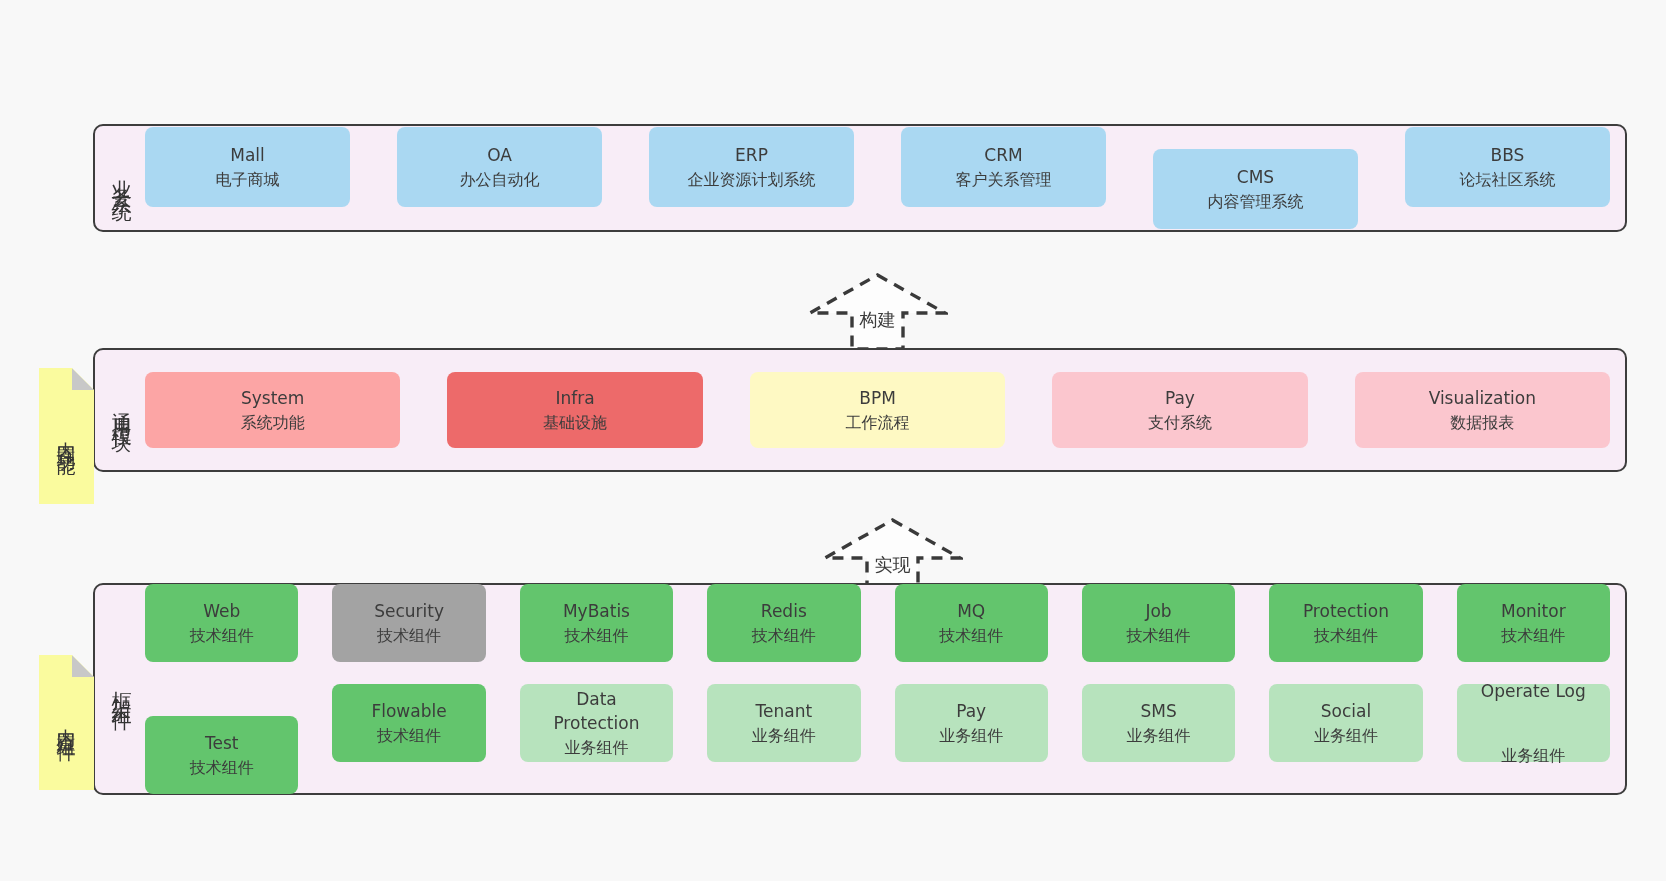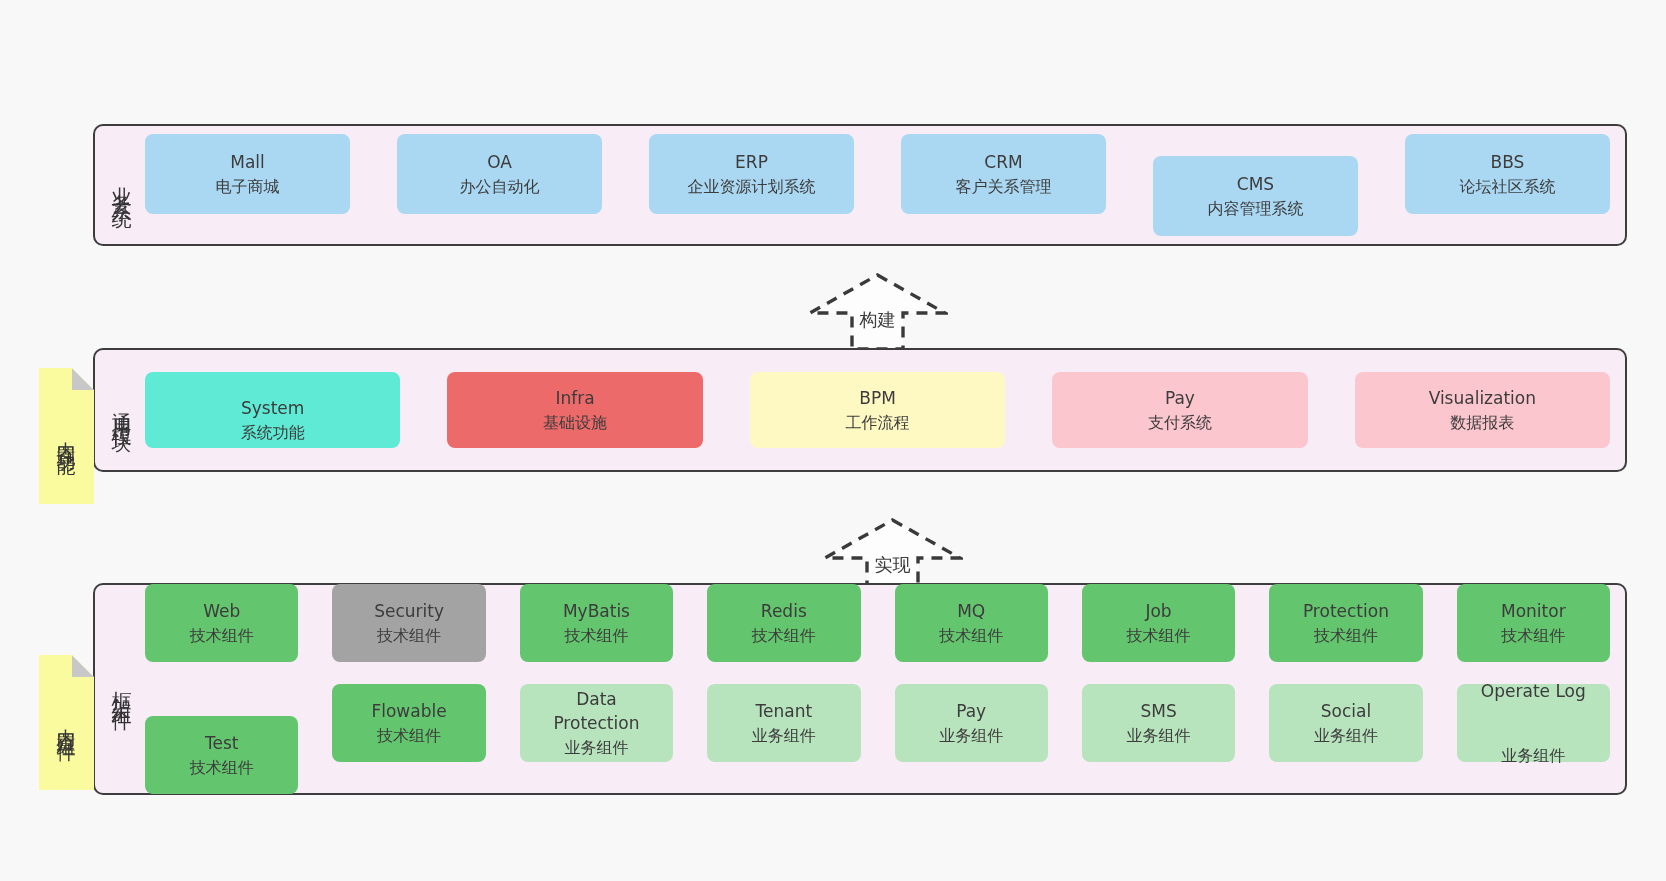--- a/index.html
+++ b/index.html
@@ -8,21 +8,21 @@
     position:relative; width:1666px; height:881px; overflow:hidden;
     background:#f8f8f8;
     font-family:"DejaVu Sans","Liberation Sans",sans-serif;
     color:#3c3c3c;
   }
   .panel {
     position:absolute; left:93px; width:1534px; box-sizing:border-box;
     background:#f8edf7; border:2px solid #3d3d3d; border-radius:10px;
     display:flex; align-items:center; padding:0 15px 0 12px;
   }
-  .panel-business  { top:124px; height:122px; }
+  .panel-business  { top:124px; height:108px; }
   .panel-modules   { top:348px; height:124px; }
   .panel-framework { top:583px; height:212px; }
 
   .vlabel {
     writing-mode:vertical-rl; text-orientation:upright;
     font-size:20px; letter-spacing:7px; color:#333;
     flex:0 0 auto; margin:0 12px 0 4px; line-height:1.1;
   }
   .boxes { flex:1; display:flex; gap:47px; }
   .rows  { flex:1; display:flex; flex-direction:column; gap:22px; }
@@ -103,21 +103,21 @@
   <div class="arrow arrow-1">
     <svg viewBox="0 0 141 80">
       <polygon points="70.5,3 138,41 96,41 96,77 45,77 45,41 3,41" fill="#fdfdfd" stroke="#3a3a3a" stroke-width="3.4" stroke-dasharray="11 8"></polygon>
     </svg>
     <span class="arrow-label">构建</span>
   </div>
 
   <section class="panel panel-modules">
     <div class="vlabel">通用模块</div>
     <div class="boxes">
-      <div class="box" style="background: #5eead4; justify-content: flex-end;">
+      <div class="box" style="background: #fca5a5;">
         <div class="box-title">System</div>
         <div class="box-sub">系统功能</div>
       </div>
       <div class="box" style="background: rgb(237, 106, 106);">
         <div class="box-title">Infra</div>
         <div class="box-sub">基础设施</div>
       </div>
       <div class="box" style="background: #fef9c3;">
         <div class="box-title">BPM</div>
         <div class="box-sub">工作流程</div>

